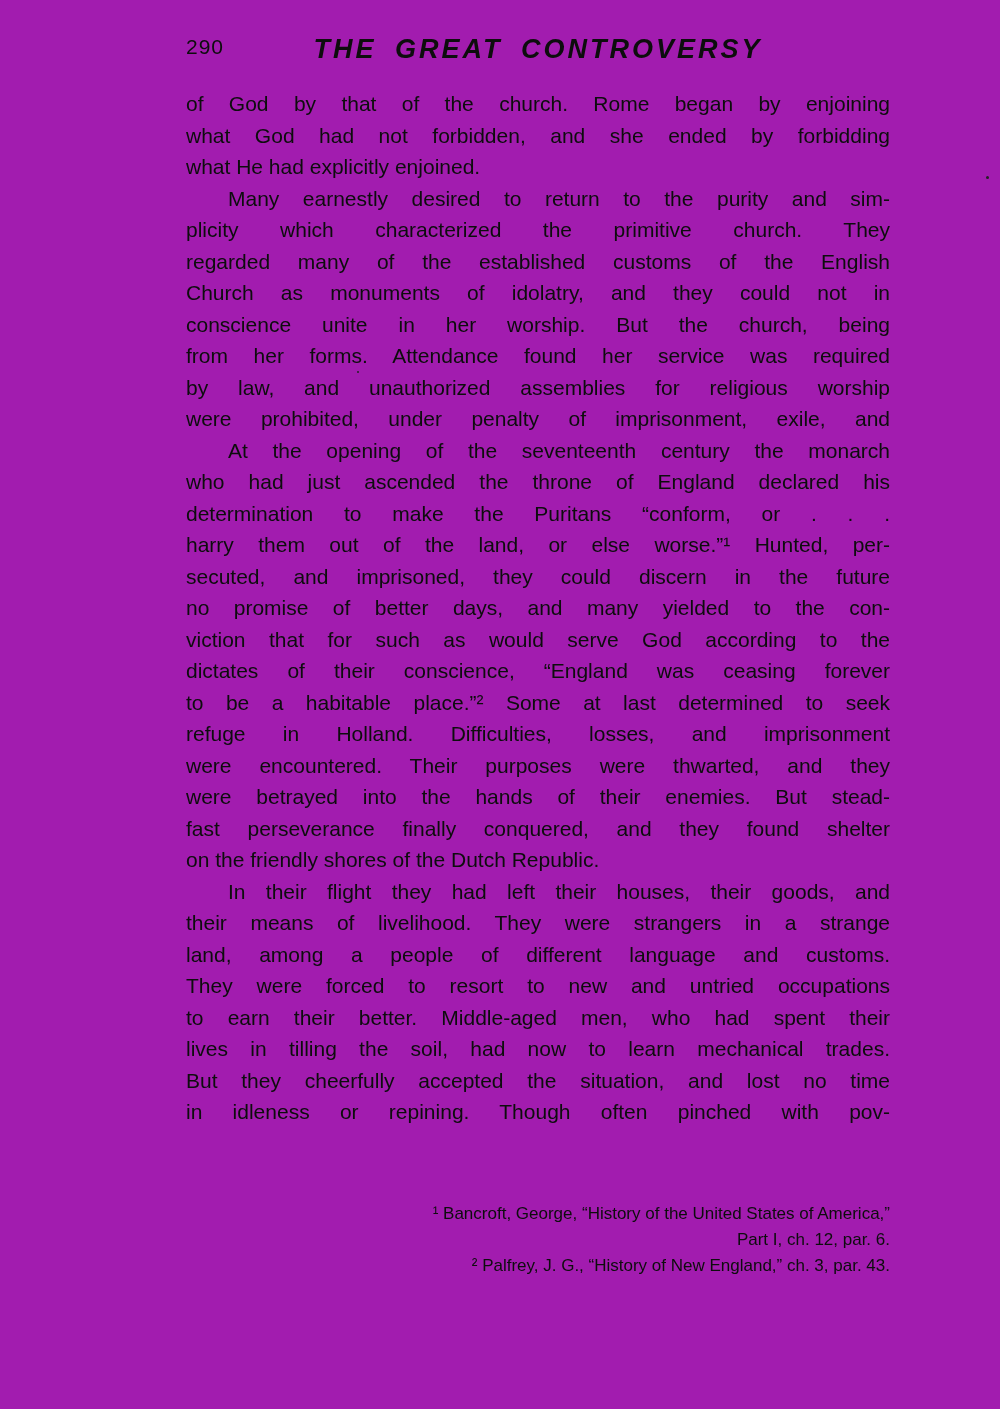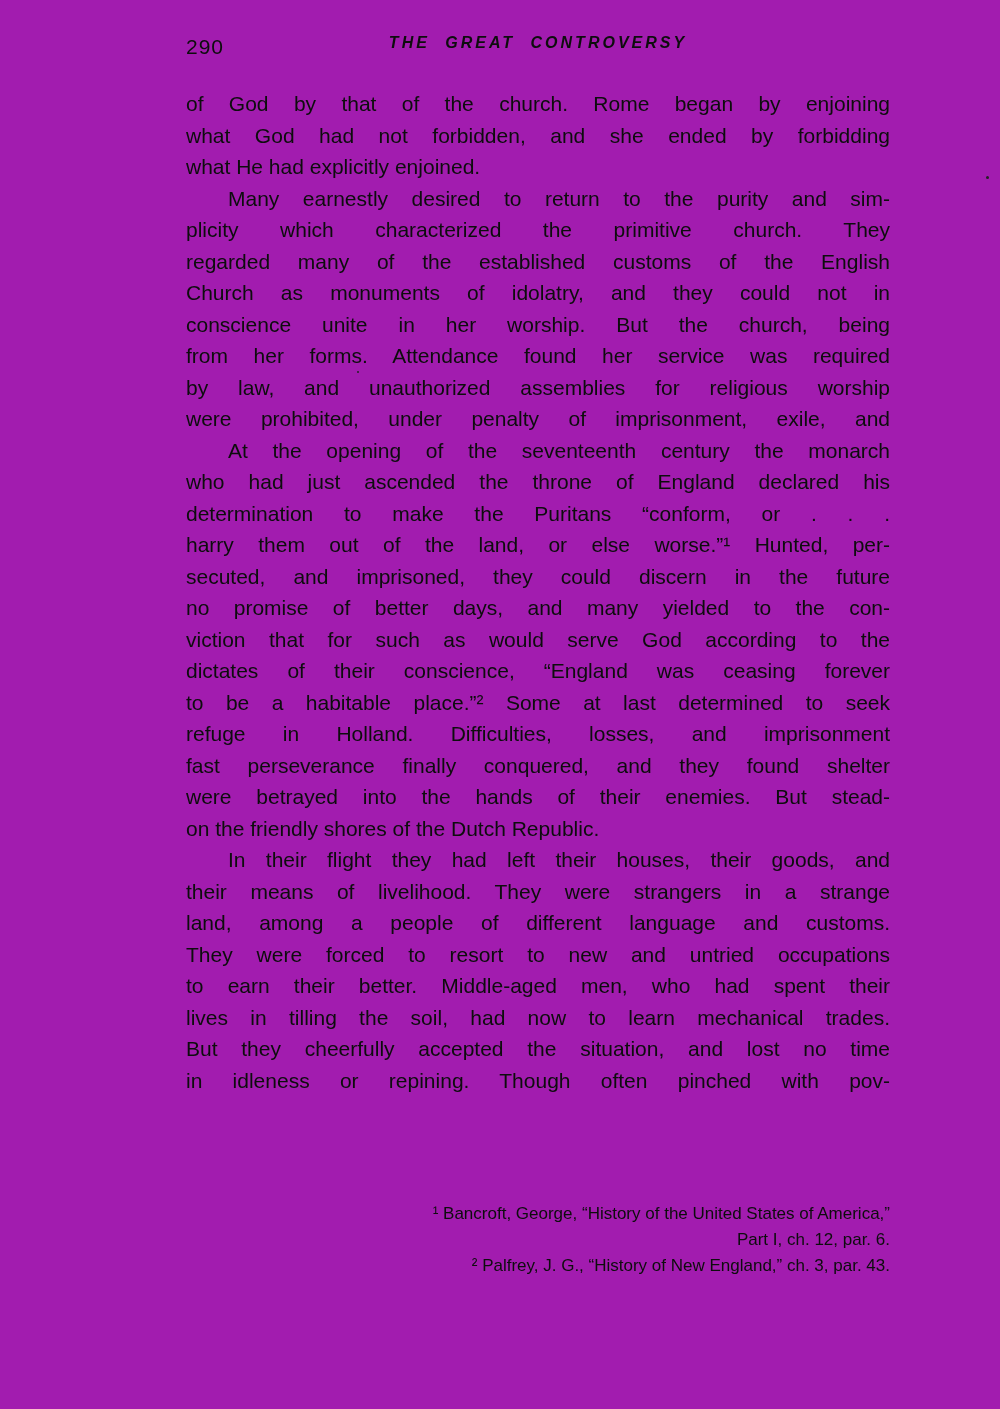--- a/index.html
+++ b/index.html
@@ -29,21 +29,21 @@
     top: 1px;
     font-size: 21px;
     letter-spacing: 1px;
   }
   .running-title {
     display: block;
     width: 100%;
     text-align: center;
     font-style: italic;
     font-weight: 600;
-    font-size: 16px;
+    font-size: 27px;
     letter-spacing: 3px;
     word-spacing: 8px;
   }
   .body-text {
     position: absolute;
     top: 88px;
     left: 186px;
     width: 704px;
     font-size: 21px;
     line-height: 31.5px;
@@ -110,22 +110,23 @@
       <div class="line indent">At the opening of the seventeenth century the monarch</div>
       <div class="line">who had just ascended the throne of England declared his</div>
       <div class="line">determination to make the Puritans “conform, or . . .</div>
       <div class="line">harry them out of the land, or else worse.”¹  Hunted, per-</div>
       <div class="line">secuted, and imprisoned, they could discern in the future</div>
       <div class="line">no promise of better days, and many yielded to the con-</div>
       <div class="line">viction that for such as would serve God according to the</div>
       <div class="line">dictates of their conscience, “England was ceasing forever</div>
       <div class="line">to be a habitable place.”²  Some at last determined to seek</div>
       <div class="line">refuge in Holland.  Difficulties, losses, and imprisonment</div>
+      <div class="line">were encountered.  Their purposes were thwarted, and they</div>
+      <div class="line">were betrayed into the hands of their enemies.  But stead-</div>
       <div class="line">fast perseverance finally conquered, and they found shelter</div>
-      <div class="line">were betrayed into the hands of their enemies.  But stead-</div>
       <div class="line end">on the friendly shores of the Dutch Republic.</div>
     </div>
 
     <div class="paragraph">
       <div class="line indent">In their flight they had left their houses, their goods, and</div>
       <div class="line">their means of livelihood.  They were strangers in a strange</div>
       <div class="line">land, among a people of different language and customs.</div>
       <div class="line">They were forced to resort to new and untried occupations</div>
       <div class="line">to earn their better.  Middle-aged men, who had spent their</div>
       <div class="line">lives in tilling the soil, had now to learn mechanical trades.</div>

